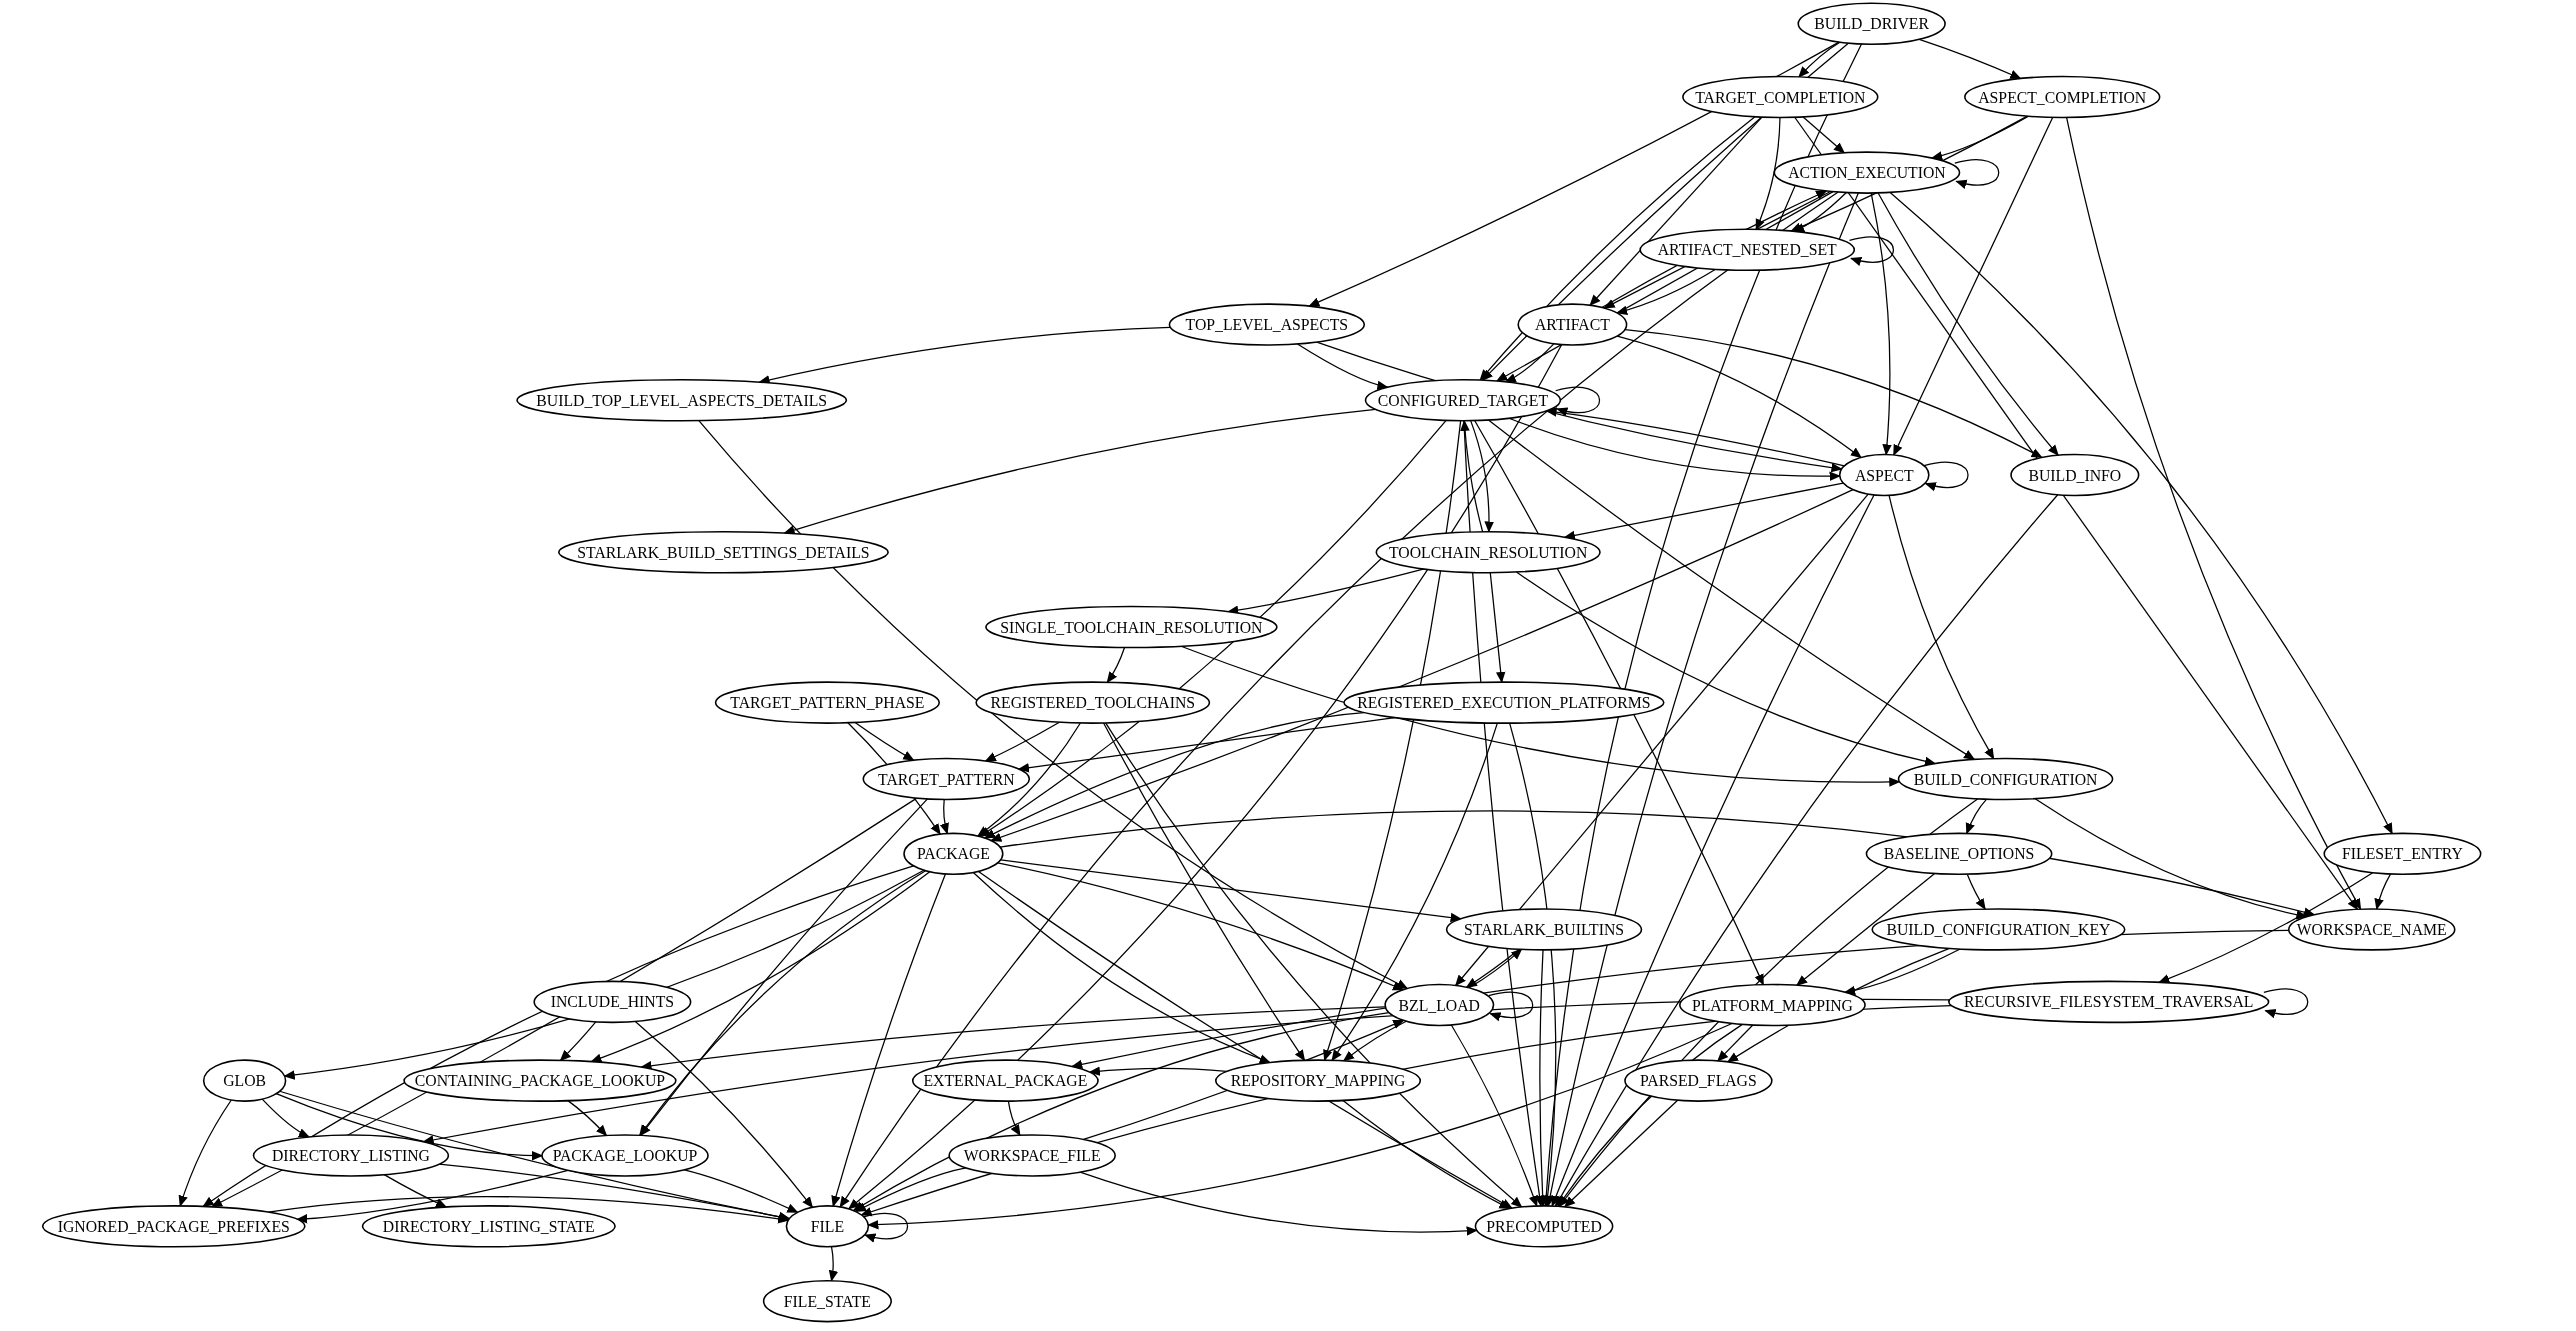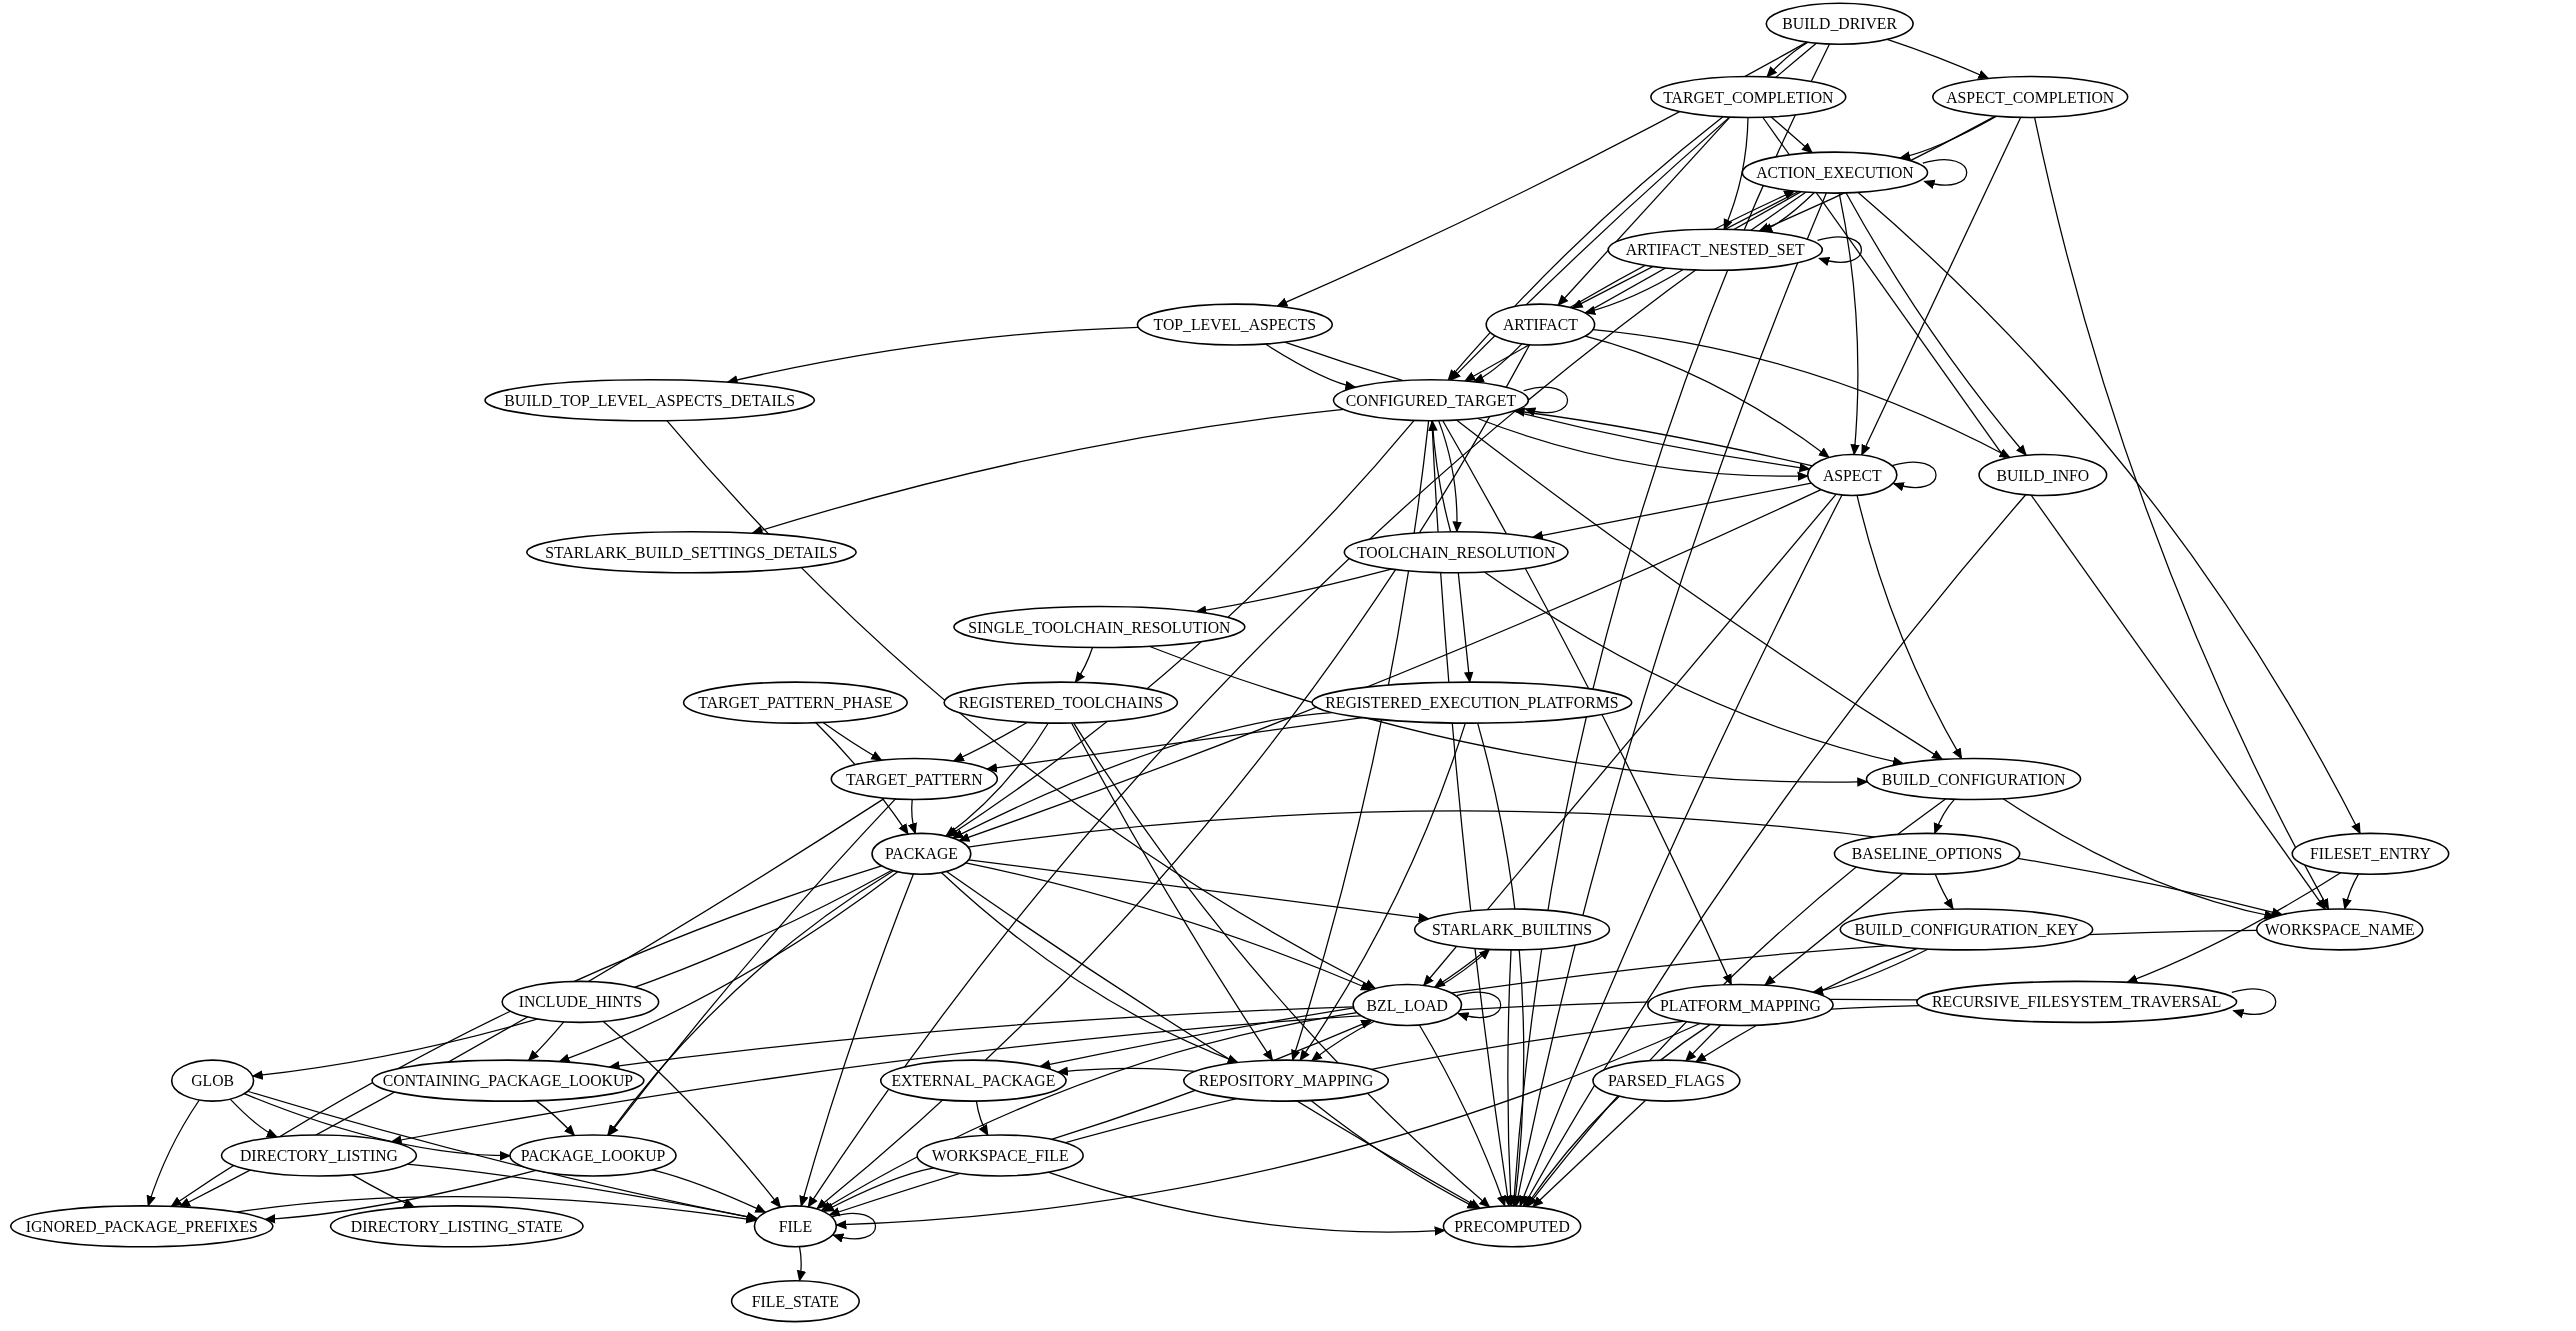--- a/index.html
+++ b/index.html
@@ -5,20 +5,21 @@
   html, body {
     margin: 0;
     padding: 0;
     background: #ffffff;
   }
   #canvas-wrap {
     width: 2340px;
     height: 1332px;
     background: #ffffff;
     position: relative;
+    padding-left: 32px;
   }
   .edge {
     fill: none;
     stroke: #000000;
     stroke-width: 1.6;
   }
   .node-ellipse {
     fill: #ffffff;
     stroke: #000000;
     stroke-width: 2;

